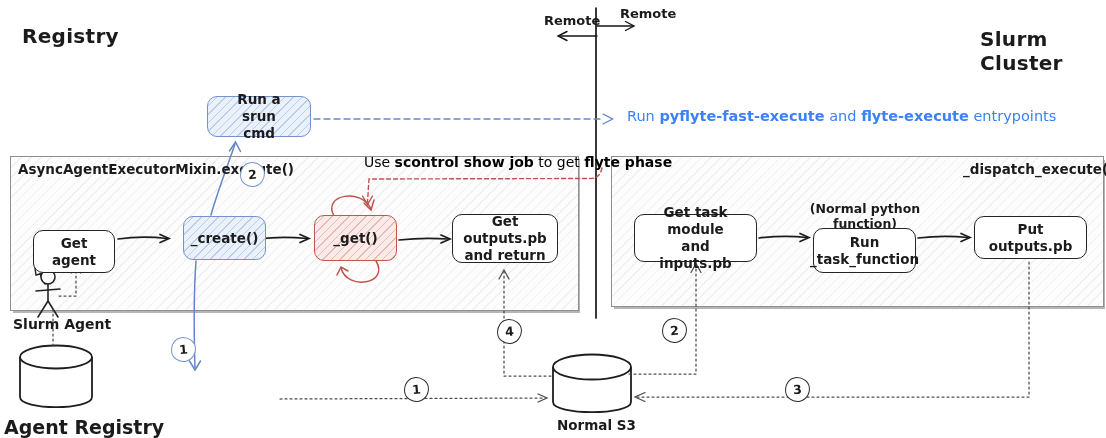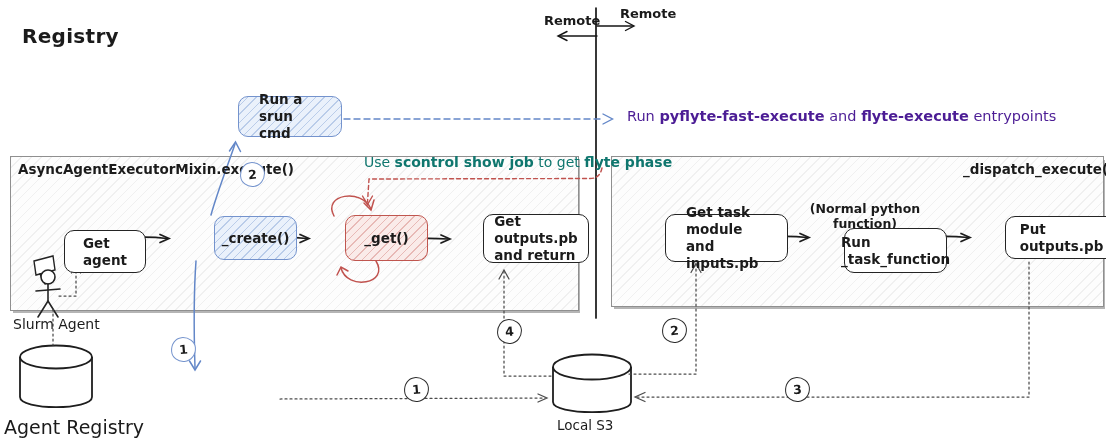--- a/index.html
+++ b/index.html
@@ -10,51 +10,52 @@
   .abs{position:absolute;}
   .title{font-size:20px;font-weight:600;letter-spacing:.3px;}
   .small-label{font-size:13px;font-weight:600;}
   .panel{
     position:absolute;border:1.6px solid #8f8f8f;background-color:#fdfdfd;
     background-image:repeating-linear-gradient(135deg,rgba(0,0,0,0.05) 0px,rgba(0,0,0,0.05) 1px,transparent 1px,transparent 7px);
     box-shadow:2px 3px 0 -1px #b5b5b5;z-index:1;
   }
   .panel-label{position:absolute;top:5px;font-size:13.5px;font-weight:600;z-index:3;}
   .box{
-    position:absolute;display:flex;align-items:center;justify-content:center;
+    position:absolute;display:flex;align-items:center;justify-content:center;text-align:center;
     background:#ffffff;border:1.7px solid #242424;border-radius:10px;
-    font-size:13.5px;font-weight:600;line-height:1.25;padding:2px 20px;box-sizing:border-box;z-index:3;margin-left:31px;
+    font-size:13.5px;font-weight:600;line-height:1.25;padding:2px 20px;box-sizing:border-box;z-index:3;
   }
   .box.blue{
     border-color:#7493cd;background-color:#eaf1fb;
     background-image:repeating-linear-gradient(135deg,rgba(96,136,200,0.35) 0px,rgba(96,136,200,0.35) 1px,transparent 1px,transparent 6px);
   }
   .box.red{
     border-color:#c0564f;background-color:#faebe9;
     background-image:repeating-linear-gradient(135deg,rgba(198,92,86,0.35) 0px,rgba(198,92,86,0.35) 1px,transparent 1px,transparent 6px);
   }
   .badge{
     position:absolute;width:23px;height:23px;display:flex;align-items:center;justify-content:center;
     background:#ffffff;border:1.6px solid #2a2a2a;font-size:12.5px;font-weight:600;
     border-radius:46% 54% 50% 50% / 54% 46% 54% 46%;transform:rotate(-5deg);z-index:4;
   }
   .badge.blue{border-color:#7493cd;}
-  .note-blue{position:absolute;font-size:14.5px;color:#4c1d95;z-index:3;white-space:nowrap;}
-  .note-red{position:absolute;font-size:14px;color:#0f766e;z-index:3;white-space:nowrap;}
+  .note-blue{position:absolute;font-size:14.5px;color:#3b82f6;z-index:3;white-space:nowrap;}
+  .note-red{position:absolute;font-size:14px;color:#000000;z-index:3;white-space:nowrap;}
   .note-blue b,.note-red b{font-weight:700;}
-  .entity-label{position:absolute;font-size:14px;font-weight:400;z-index:3;white-space:nowrap;}
+  .entity-label{position:absolute;font-size:14px;font-weight:700;z-index:3;white-space:nowrap;}
   svg#wires{position:absolute;left:0;top:0;z-index:2;pointer-events:none;}
   .annot{position:absolute;font-size:12.5px;font-weight:600;text-align:center;z-index:3;}
 </style>
 </head>
 <body>
 
 <div id="canvas">
 
   <div class="abs title" style="left:22px;top:24px;">Registry</div>
+  <div class="abs title" style="left:980px;top:27px;">Slurm Cluster</div>
 
   <div class="abs small-label" style="left:544px;top:13px;">Remote</div>
   <div class="abs small-label" style="left:620px;top:6px;">Remote</div>
 
   <div class="panel" style="left:10px;top:156px;width:567px;height:153px;"></div>
   <div class="panel-label" style="left:18px;top:161px;">AsyncAgentExecutorMixin.execute()</div>
 
   <div class="panel" style="left:611px;top:156px;width:491px;height:149px;"></div>
   <div class="panel-label" style="left:963px;top:161px;">_dispatch_execute()</div>
 
@@ -156,15 +157,15 @@
 
   <div class="badge blue" style="left:240px;top:162px;">2</div>
   <div class="badge blue" style="left:171px;top:337px;">1</div>
   <div class="badge" style="left:404px;top:377px;">1</div>
   <div class="badge" style="left:497px;top:319px;">4</div>
   <div class="badge" style="left:662px;top:318px;">2</div>
   <div class="badge" style="left:785px;top:377px;">3</div>
 
   <div class="entity-label" style="left:13px;top:316px;">Slurm Agent</div>
   <div class="entity-label" style="left:4px;top:416px;font-size:19px;text-align:right;">Agent Registry</div>
-  <div class="entity-label" style="left:557px;top:417px;font-size:13.5px;">Local S3</div>
+  <div class="entity-label" style="left:557px;top:417px;font-size:13.5px;">Normal S3</div>
 
 </div>
 
 </body></html>

